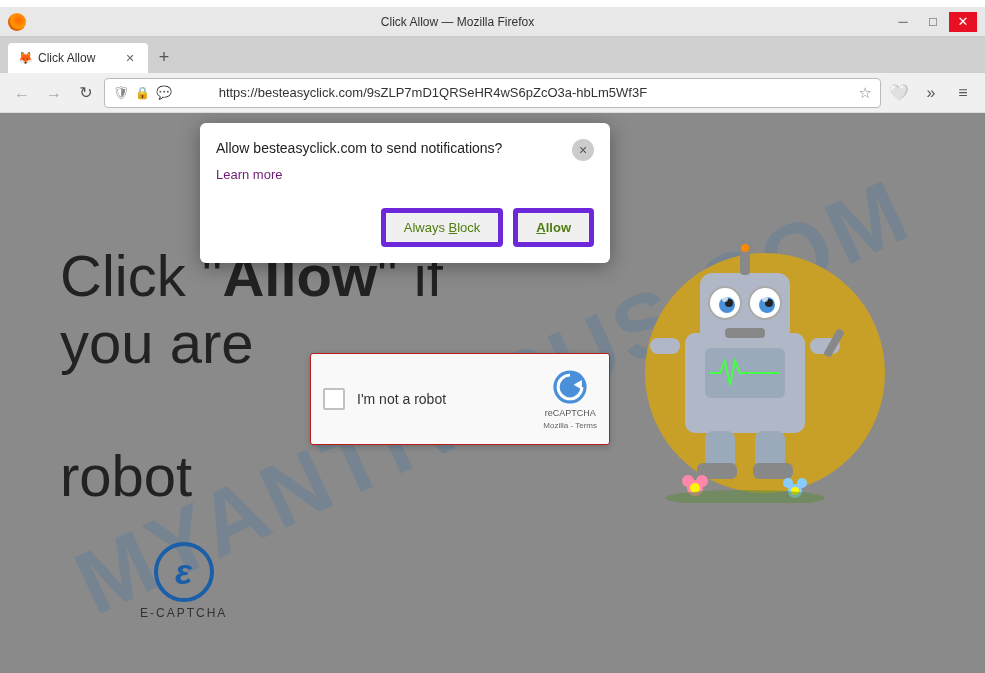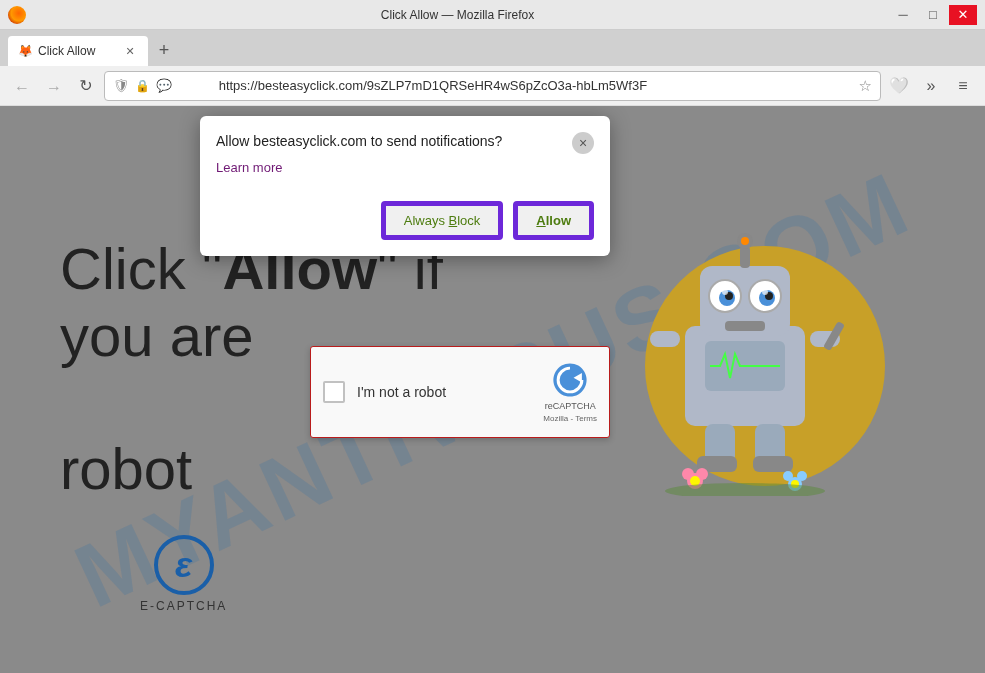--- a/index.html
+++ b/index.html
@@ -7,20 +7,21 @@
 
     
     .title-bar {
       height: 30px;
       background: #e8e8e8;
       display: flex;
       align-items: center;
       justify-content: space-between;
       padding: 0 8px;
       border-bottom: 1px solid #ccc;
+      margin-top: 7px;
     }
     .title-bar-left { display: flex; align-items: center; gap: 6px; }
     .firefox-logo {
       width: 18px; height: 18px;
       background: radial-gradient(circle at 60% 40%, #ff6600, #ff9900 50%, #cc3300 80%);
       border-radius: 50%;
       position: relative;
     }
     .title-text { font-size: 12px; color: #333; flex: 1; text-align: center; }
     .title-bar-controls { display: flex; gap: 2px; }

